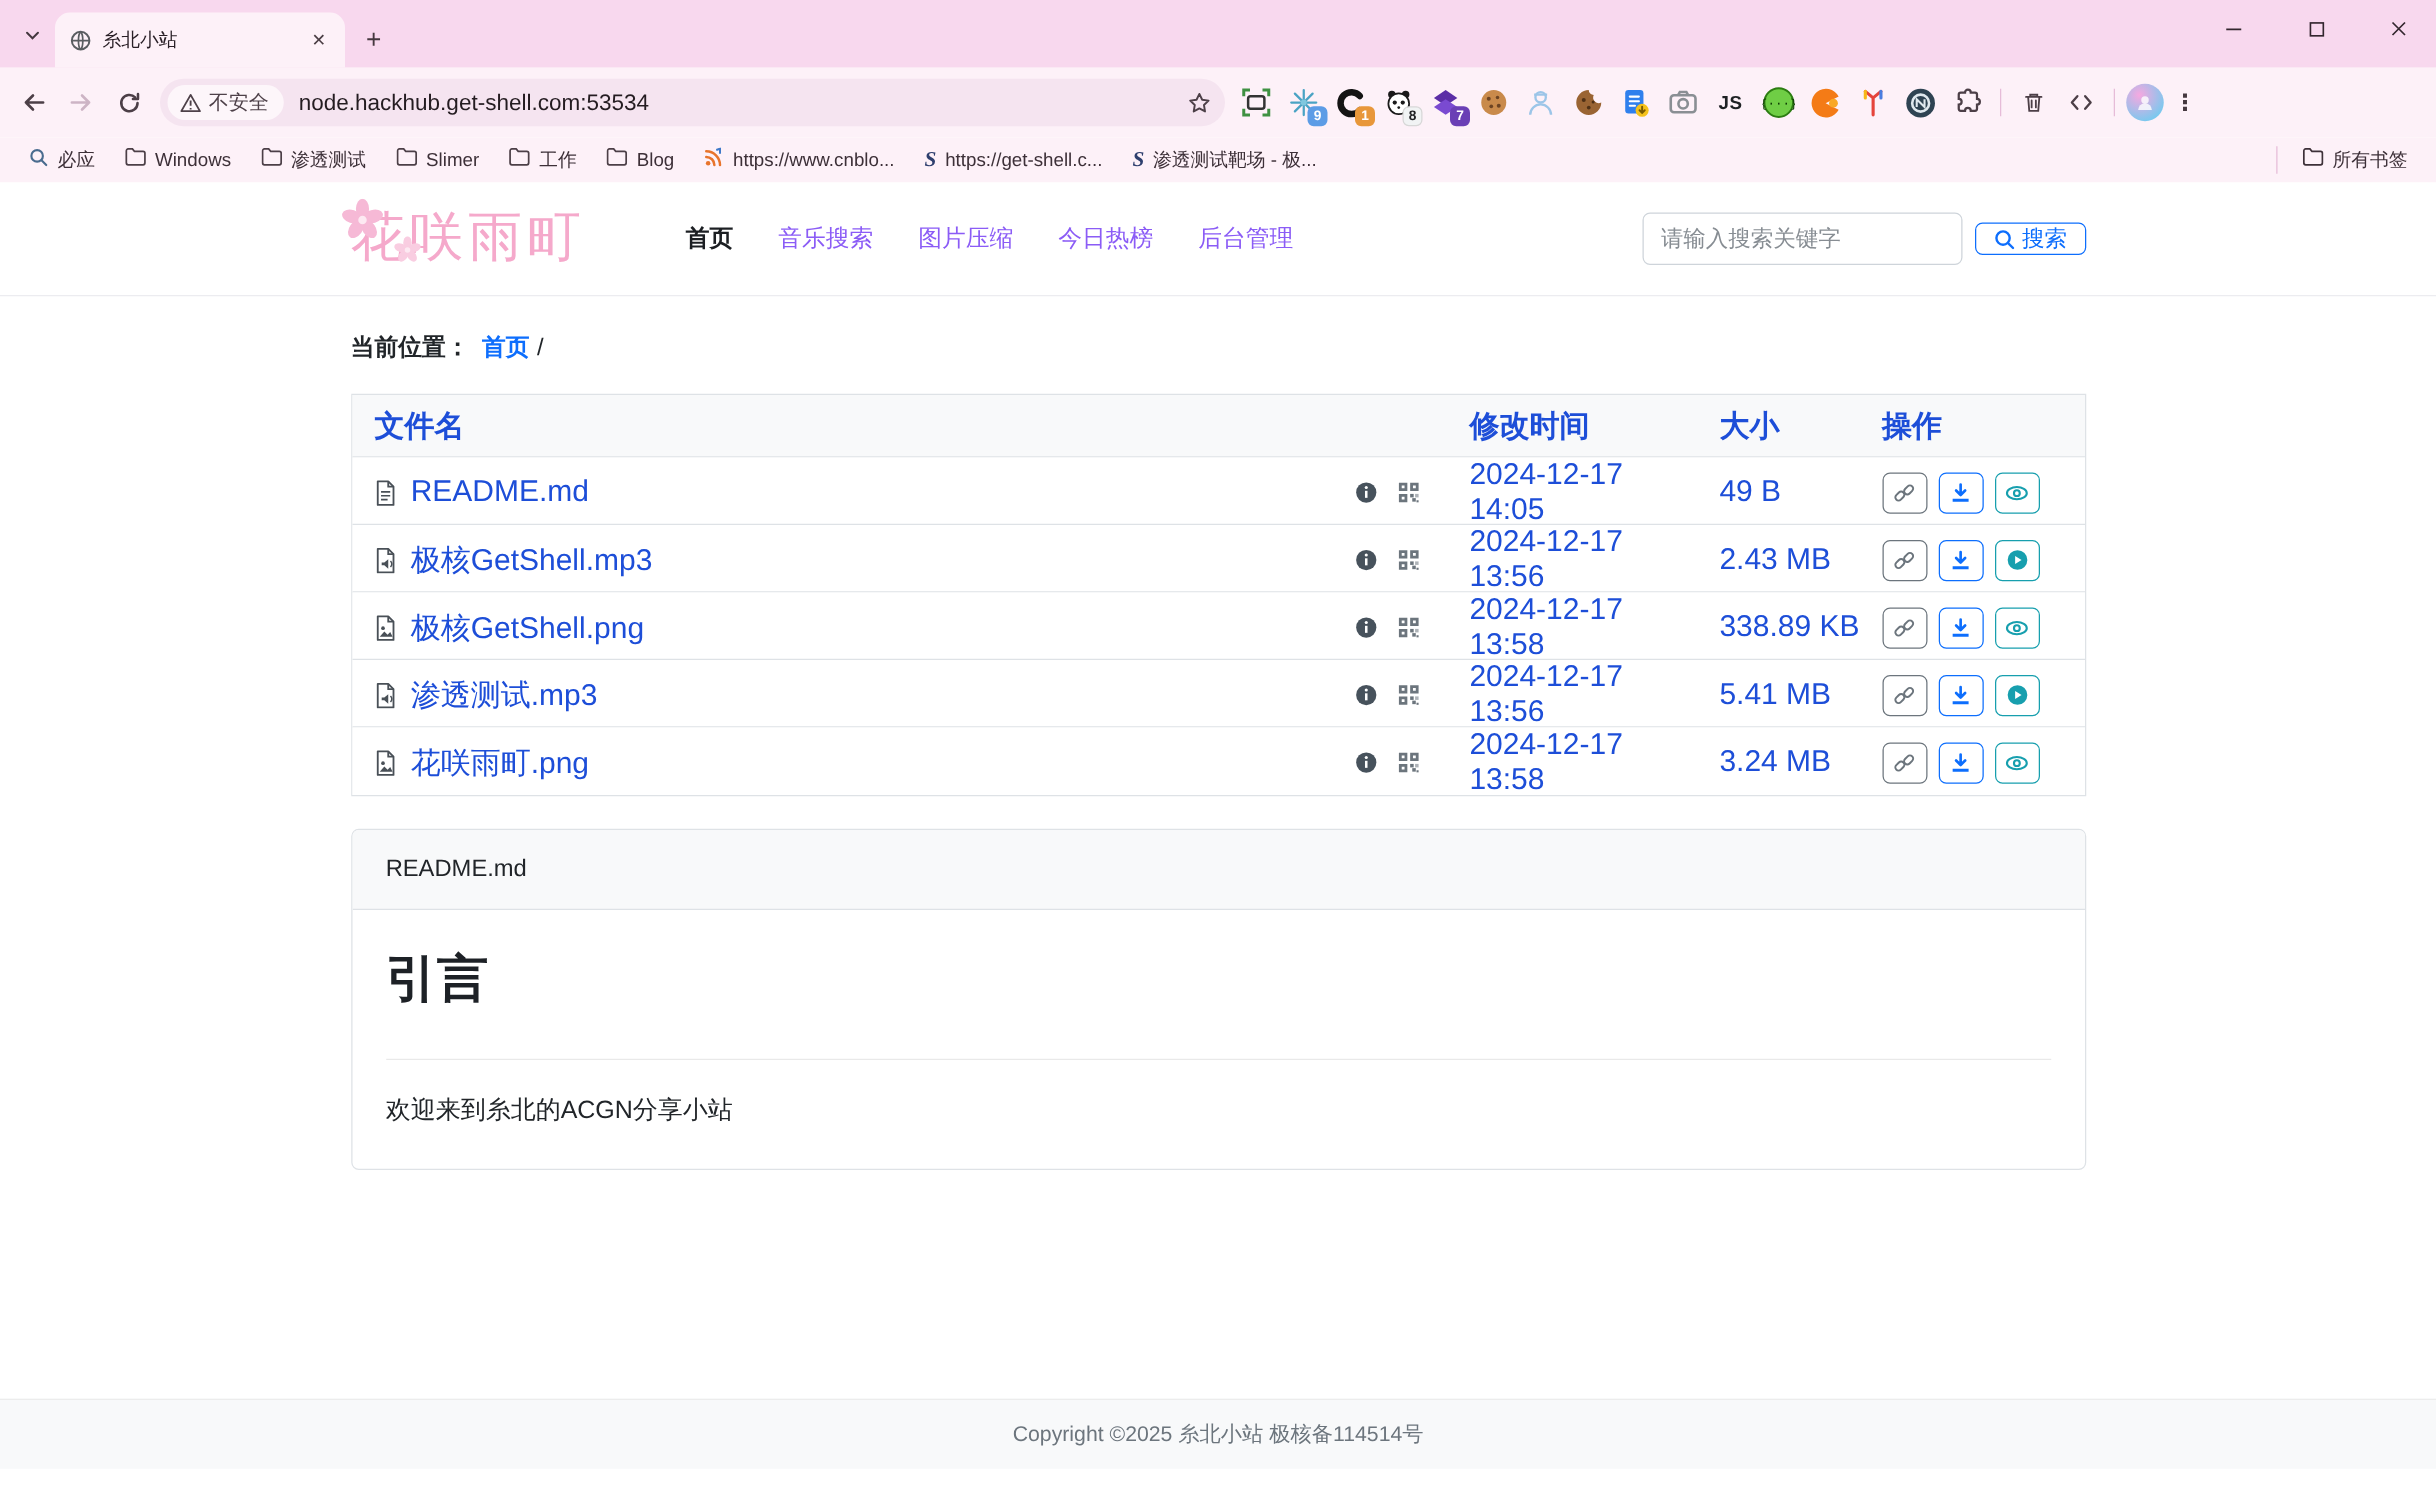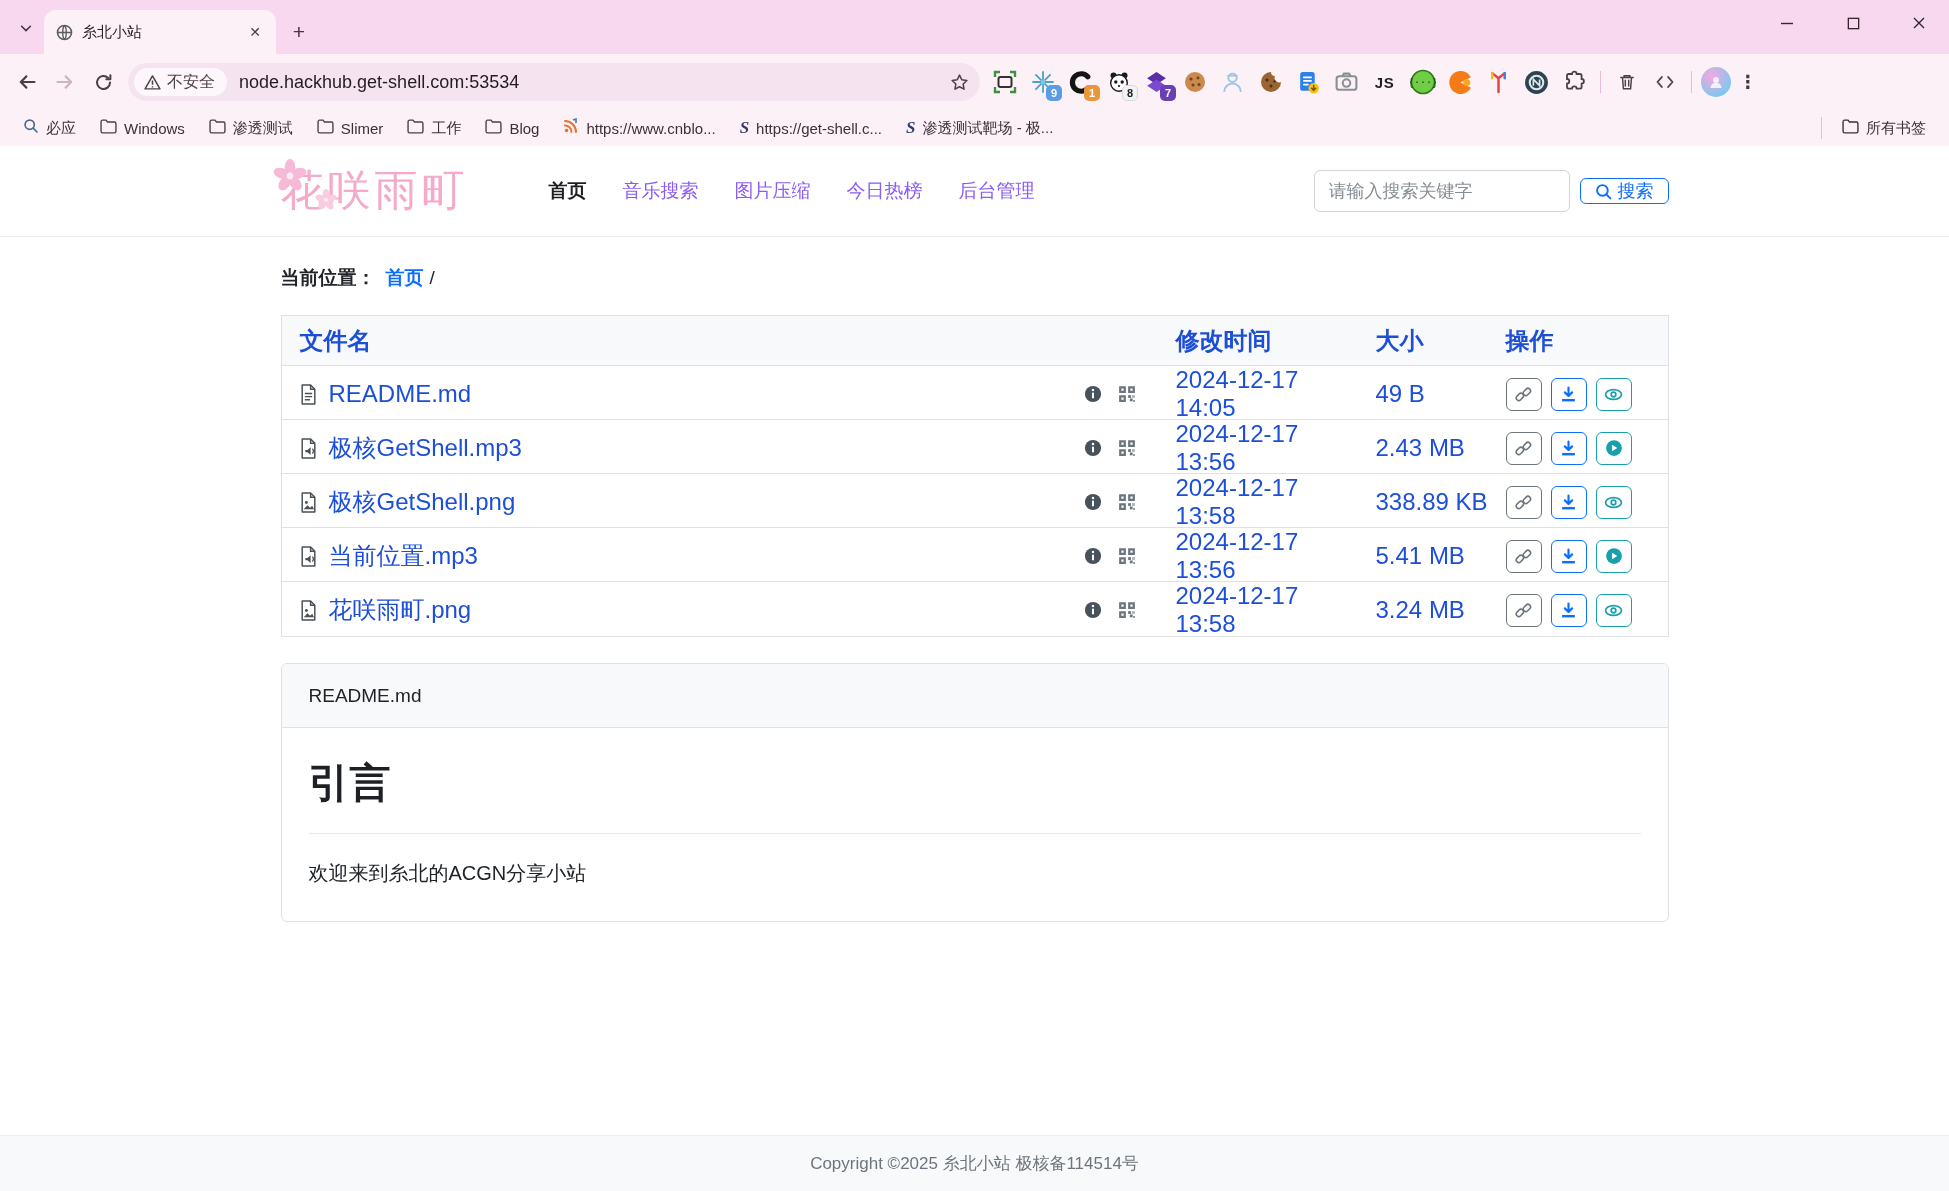--- a/index.html
+++ b/index.html
@@ -68,24 +68,24 @@
   .cell-actions { display:flex; gap:9px; }
   .icon-btn { width:36px; height:33px; border-radius:6px; background:#fff; display:flex; align-items:center; justify-content:center; cursor:pointer; padding:0; }
   .btn-link { border:1px solid #6c757d; }
   .btn-dl { border:1px solid #0d6efd; }
   .btn-media { border:1px solid #179fae; }
   .meta-ic { cursor:pointer; display:flex; }
 
   .readme-card { margin-top:26px; border:1px solid #dee2e6; border-radius:6px; overflow:hidden; background:#fff; }
   .readme-head { height:64px; background:#f8f9fa; border-bottom:1px solid #dee2e6; display:flex; align-items:center; padding:0 27px; font-size:19px; color:#212529; }
   .readme-body { padding:28px 27px 34px 27px; }
-  .readme-h1 { font-size:41px; font-weight:bold; color:#1d2126; padding-bottom:22px; border-bottom:1px solid #e9e9e9; }
+  .readme-h1 { font-size:41px; font-weight:bold; color:#1d2126; padding-bottom:36px; border-bottom:1px solid #e9e9e9; }
   .readme-p { margin-top:26px; font-size:20px; color:#212529; }
 
-  .footer { position:absolute; left:0; bottom:0; width:100%; height:56px; background:#f8f9fa; border-top:1px solid #ececec; display:flex; align-items:center; justify-content:center; }
+  .footer { position:absolute; left:0; bottom:16px; width:100%; height:56px; background:#f8f9fa; border-top:1px solid #ececec; display:flex; align-items:center; justify-content:center; }
   .footer-text { color:#6c757d; font-size:17px; }
 </style>
 </head>
 <body>
 
 <div class="window">
 
   <div class="titlebar">
     <div class="tab-search">
       <svg width="14" height="14" viewBox="0 0 16 16">
@@ -587,21 +587,21 @@
               </div>
             </div>
             <div class="t-row t-body-row">
               <div class="cell-name">
                 <svg width="17" height="21" viewBox="0 0 16 20">
                   <path d="M2 1h8l4 4v14H2z" fill="none" stroke="#495057" stroke-width="1.4" stroke-linejoin="round"></path>
                   <path d="M10 1v4h4" fill="none" stroke="#495057" stroke-width="1.4"></path>
                   <path d="M5 11.5h2l3-2.6v7.2l-3-2.6H5z" fill="#495057"></path>
                   <path d="M11.7 10.2a3.4 3.4 0 0 1 0 4.6" fill="none" stroke="#495057" stroke-width="1.1"></path>
                 </svg>
-                <span>当前位置.mp3</span>
+                <span>渗透测试.mp3</span>
               </div>
               <div class="cell-meta">
                 <span class="meta-ic">
                   <svg width="18" height="18" viewBox="0 0 16 16">
                     <circle cx="8" cy="8" r="7.2" fill="#47525c"></circle>
                     <rect x="7.1" y="6.8" width="1.8" height="5" fill="#fff"></rect>
                     <circle cx="8" cy="4.4" r="1.1" fill="#fff"></circle>
                   </svg>
                 </span>
                 <span class="meta-ic">

